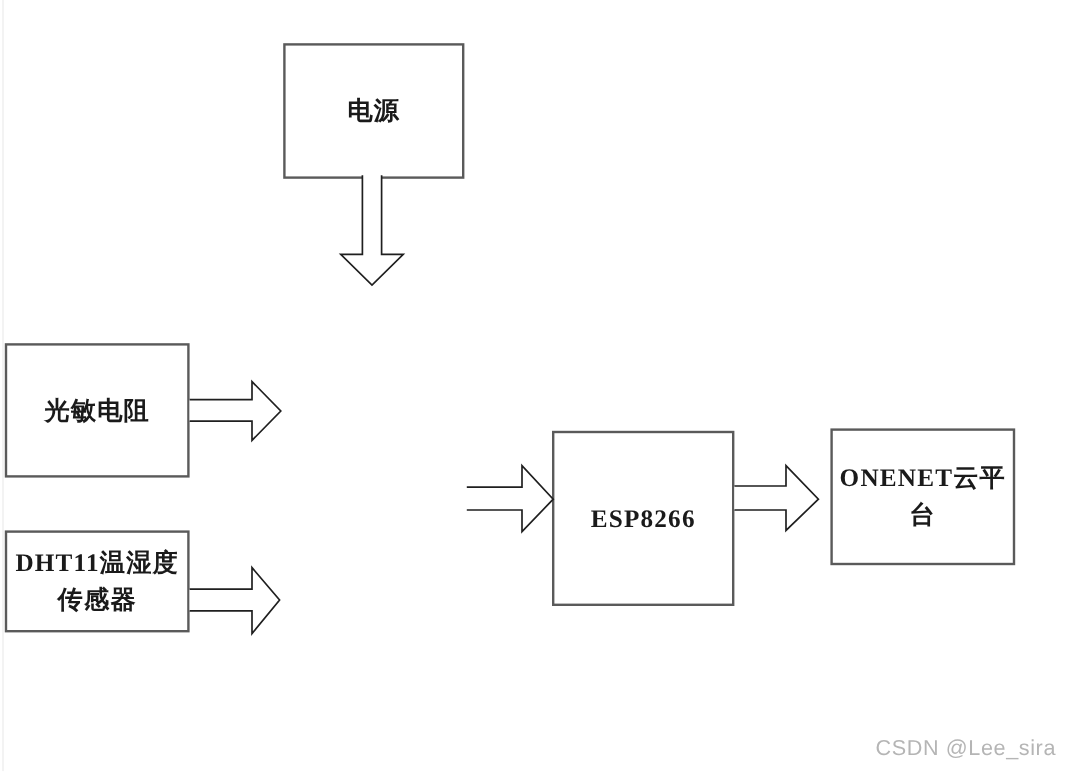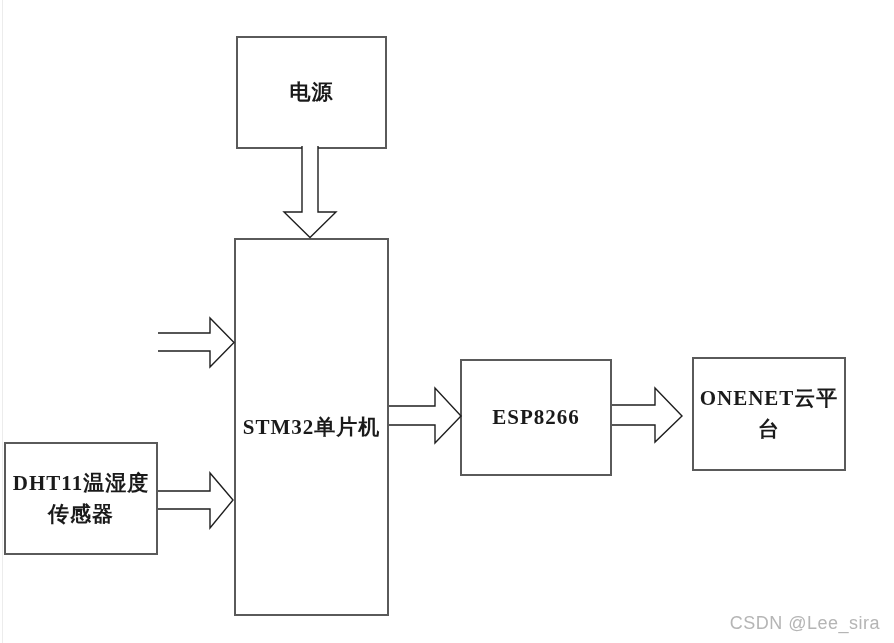--- a/index.html
+++ b/index.html
@@ -48,23 +48,23 @@
     text-align: center;
     font-size: 21px;
     color: var(--text);
     letter-spacing: 1px;
     font-weight: bold;
   }
   .box .label { line-height: 31px; }
   .box-power   { left: 236px; top: 36px;  width: 151px; height: 113px; }
   .box-stm32   { left: 234px; top: 238px; width: 155px; height: 378px; }
   .box-ldr     { left: 4px;   top: 286px; width: 154px; height: 112px; }
-  .box-dht11   { left: 4px;   top: 442px; width: 154px; height: 113px; }
+  .box-dht11   { left: 4px;   top: 442px; width: 154px; height: 85px; }
   .box-dht11 .label { width: 140px; }
-  .box-esp     { left: 460px; top: 359px; width: 152px; height: 117px; }
+  .box-esp     { left: 460px; top: 359px; width: 152px; height: 146px; }
   .box-onenet  { left: 692px; top: 357px; width: 154px; height: 114px; }
   .watermark {
     position: absolute;
     right: 14px; bottom: 9px;
     font-family: "Liberation Sans", sans-serif;
     font-size: 18px;
     color: var(--watermark);
     letter-spacing: 0.5px;
   }
 </style>
@@ -72,28 +72,28 @@
 <body>
 
 <div class="canvas">
 
   <div class="page-edge"></div>
 
   <div class="box box-power">
     <span class="label">电源</span>
   </div>
 
+  <div class="box box-ldr">
+    <span class="label">光敏电阻</span>
+  </div>
 
   <div class="box box-dht11">
     <span class="label">DHT11温湿度传感器</span>
   </div>
 
-  <div class="box box-stm32">
-    <span class="label">STM32单片机</span>
-  </div>
 
   <div class="box box-esp">
     <span class="label">ESP8266</span>
   </div>
 
   <div class="box box-onenet">
     <span class="label">ONENET云平台</span>
   </div>
 
   <svg class="arrows-layer" viewBox="0 0 894 643" xmlns="http://www.w3.org/2000/svg">

